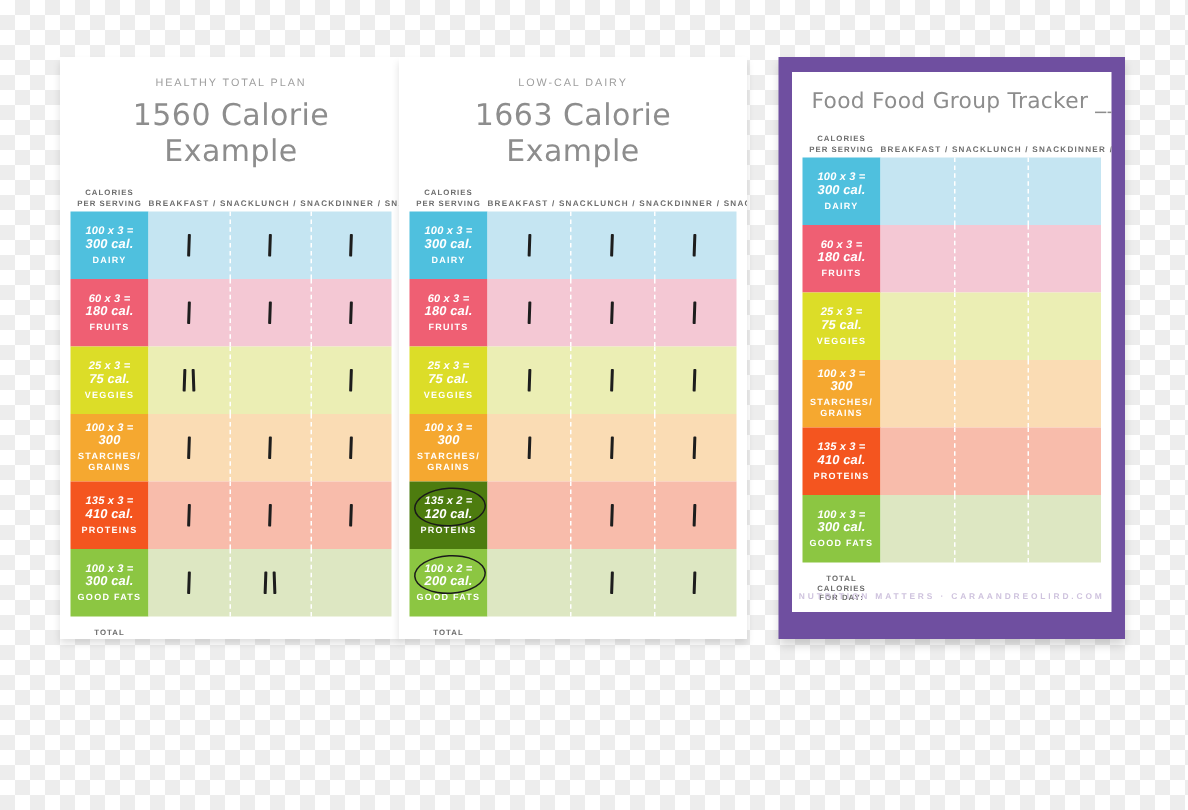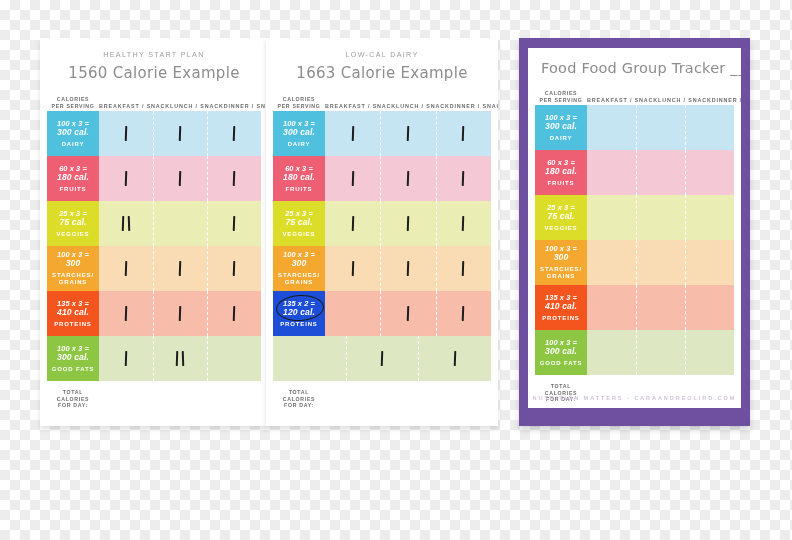--- a/index.html
+++ b/index.html
@@ -64,21 +64,21 @@
   .plan-kicker {
     text-align: center;
     font-size: 7.2px;
     letter-spacing: 1.3px;
     color: #9e9e9e;
     padding-top: 12px;
     font-family: "Liberation Sans", sans-serif;
   }
   .plan-title {
     text-align: center;
-    font-size: 15px;
+    font-size: 20px;
     color: #8d8d8d;
     letter-spacing: 0.3px;
     font-weight: 400;
     padding-top: 5px;
     padding-bottom: 7px;
     font-family: "DejaVu Sans", sans-serif;
   }
   .tracker-title {
     font-size: 14.5px;
     color: #8d8d8d;
@@ -241,21 +241,21 @@
     white-space: nowrap;
   }
 </style>
 </head>
 <body>
 
 <div id="stage">
 
   <div class="panel p1">
     <div class="sheet">
-      <div class="plan-kicker">HEALTHY START PLAN</div>
+      <div class="plan-kicker">HEALTHY TOTAL PLAN</div>
       <div class="plan-title">1560 Calorie Example</div>
       <div class="hdr">
         <div class="hdr-cal">
           <span>CALORIES</span><br>
           <span>PER SERVING</span>
         </div>
         <div class="hdr-meal">BREAKFAST / SNACK</div>
         <div class="hdr-meal">LUNCH / SNACK</div>
         <div class="hdr-meal">DINNER / SNACK</div>
       </div>
@@ -508,21 +508,21 @@
                 </div>
               </div>
               <div class="meal-cell">
                 <div class="tallies">
                   <span class="tally"></span>
                 </div>
               </div>
             </div>
           </div>
           <div class="row">
-            <div class="cal-cell" style="background: #1d4ed8;">
+            <div class="cal-cell" style="background: #4d7c0f;">
               <div class="cal-math"><span>135 x 2 =</span><span class="big">120 cal.</span></div>
               <div class="cal-name"><span>PROTEINS</span></div>
               <div class="circle-mark"></div>
             </div>
             <div class="meals" style="background: rgb(248, 188, 171);">
               <div class="meal-cell">
                 <div class="tallies"></div>
               </div>
               <div class="meal-cell">
                 <div class="tallies">
@@ -530,20 +530,25 @@
                 </div>
               </div>
               <div class="meal-cell">
                 <div class="tallies">
                   <span class="tally"></span>
                 </div>
               </div>
             </div>
           </div>
           <div class="row">
+            <div class="cal-cell" style="background: rgb(140, 198, 66);">
+              <div class="cal-math"><span>100 x 2 =</span><span class="big">200 cal.</span></div>
+              <div class="cal-name"><span>GOOD FATS</span></div>
+              <div class="circle-mark"></div>
+            </div>
             <div class="meals" style="background: rgb(221, 231, 194);">
               <div class="meal-cell">
                 <div class="tallies"></div>
               </div>
               <div class="meal-cell">
                 <div class="tallies">
                   <span class="tally"></span>
                 </div>
               </div>
               <div class="meal-cell">

